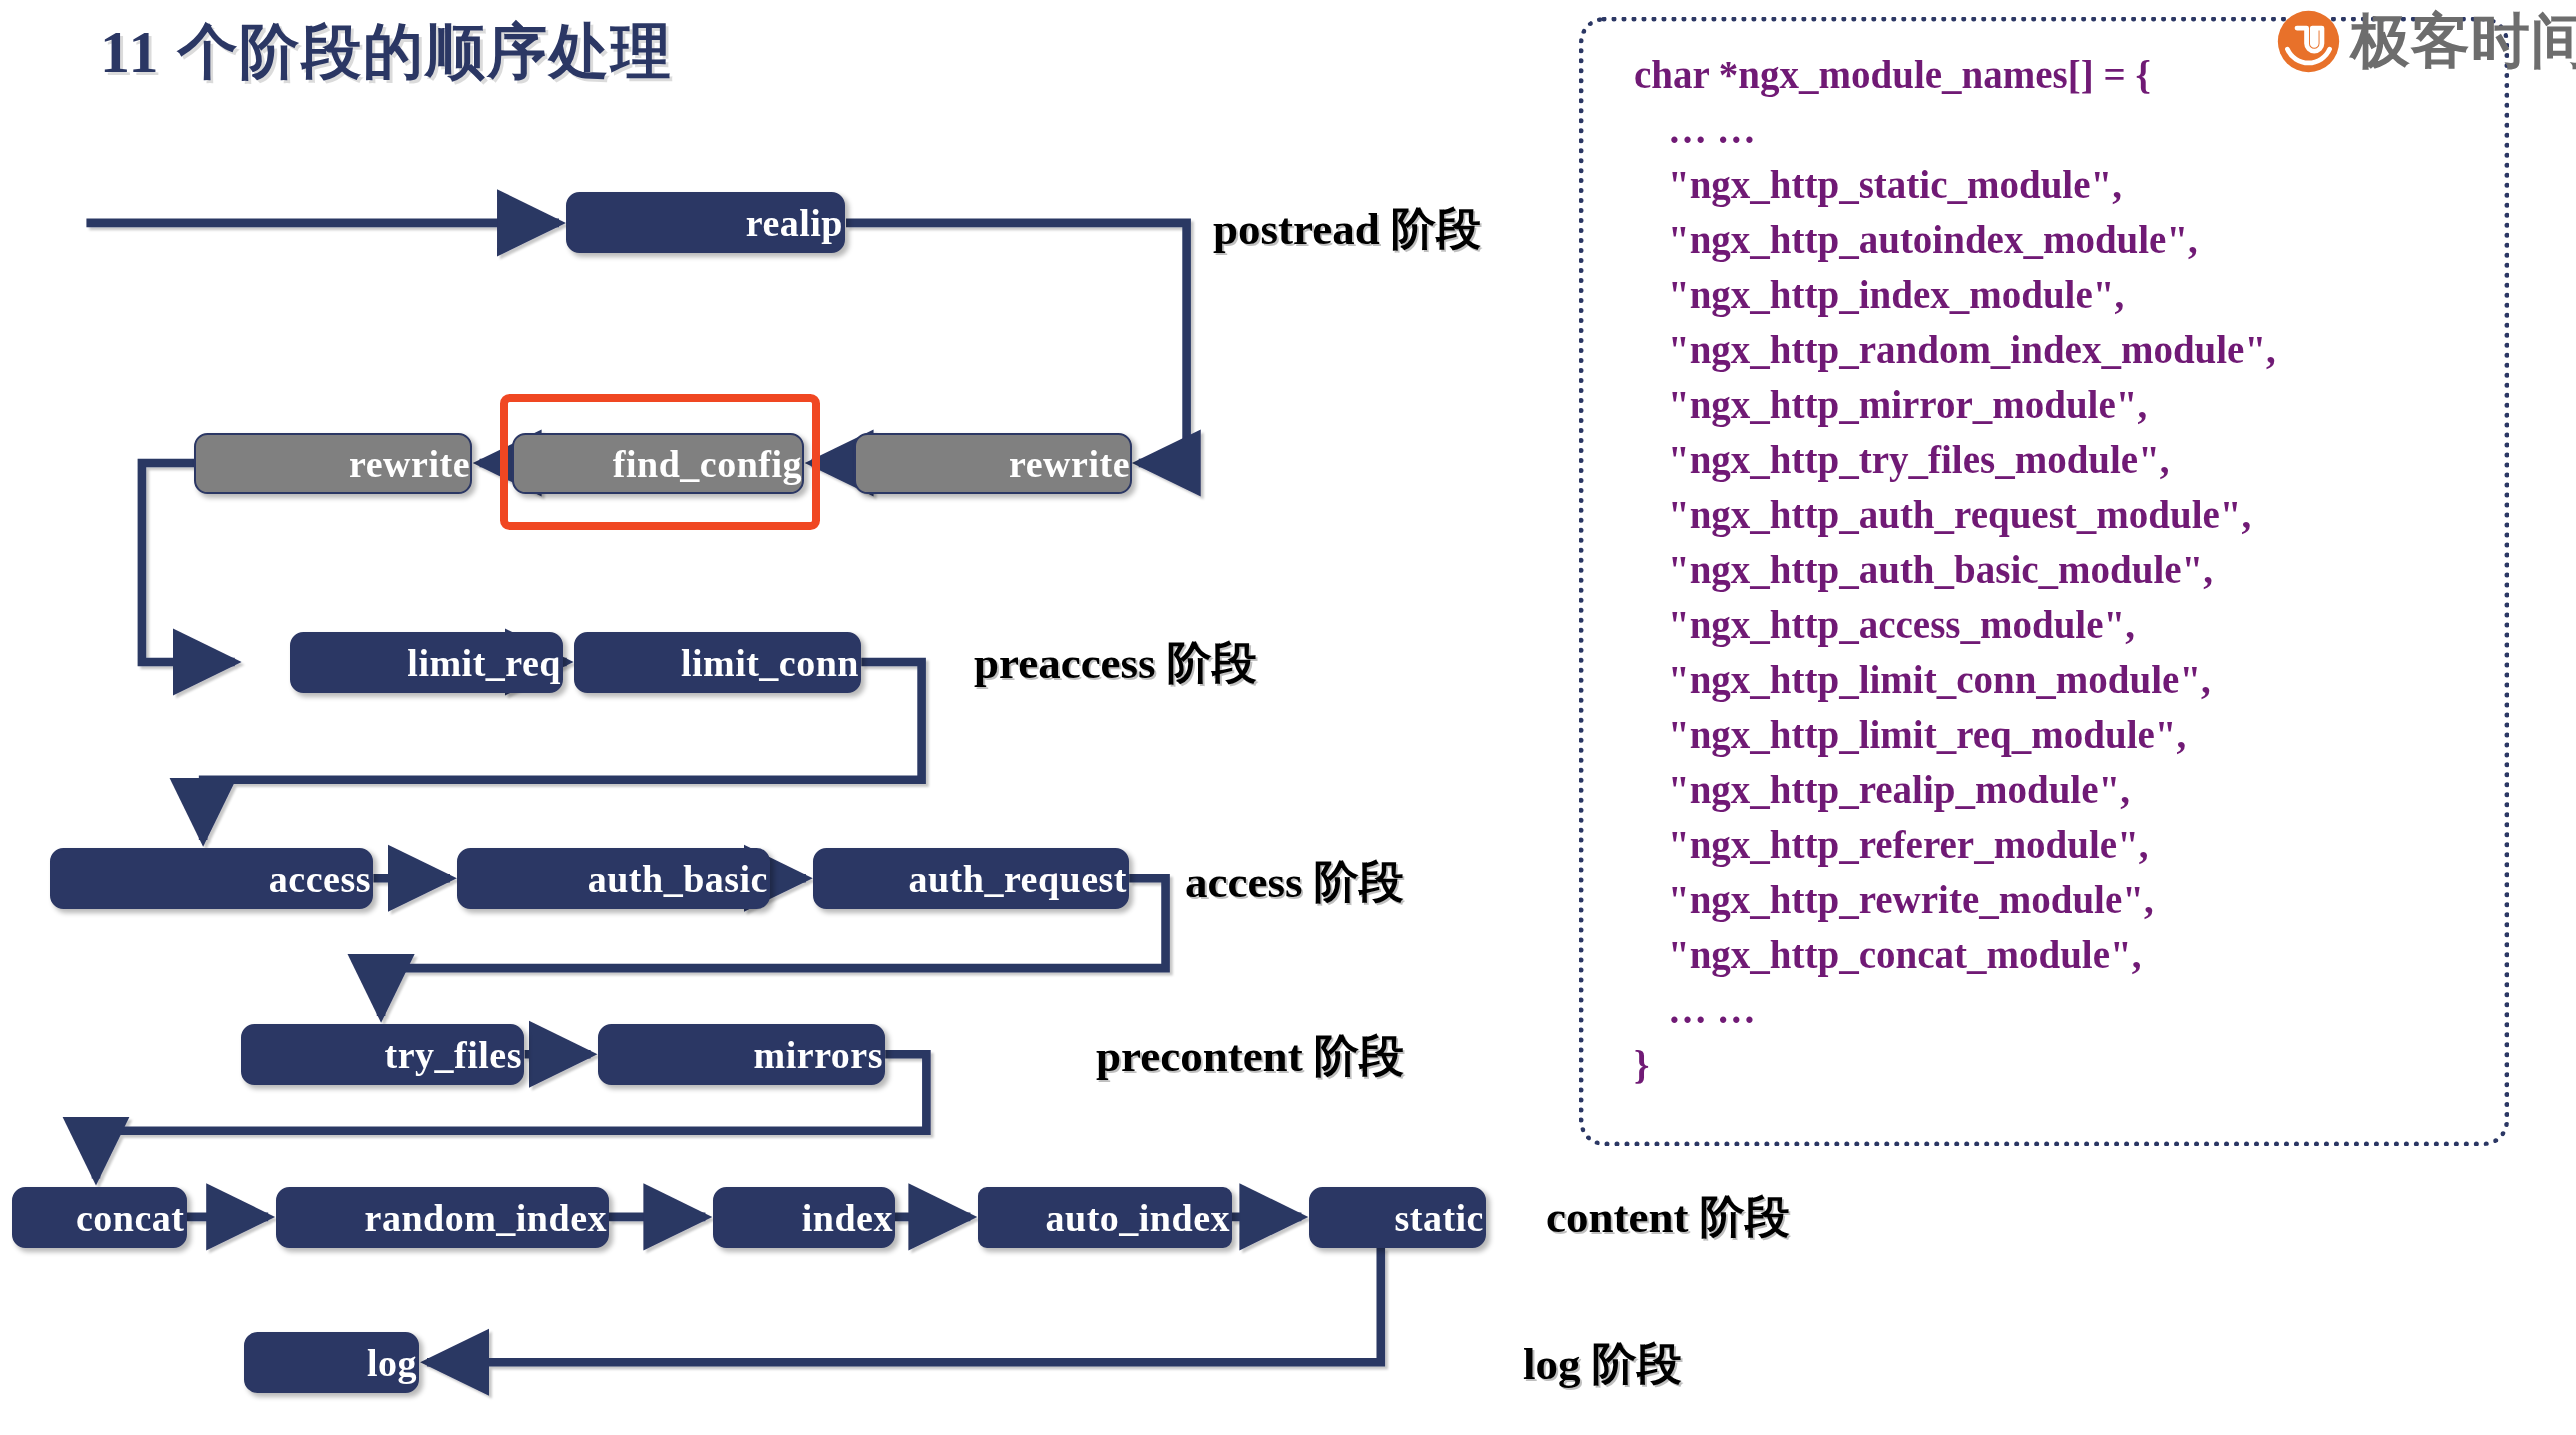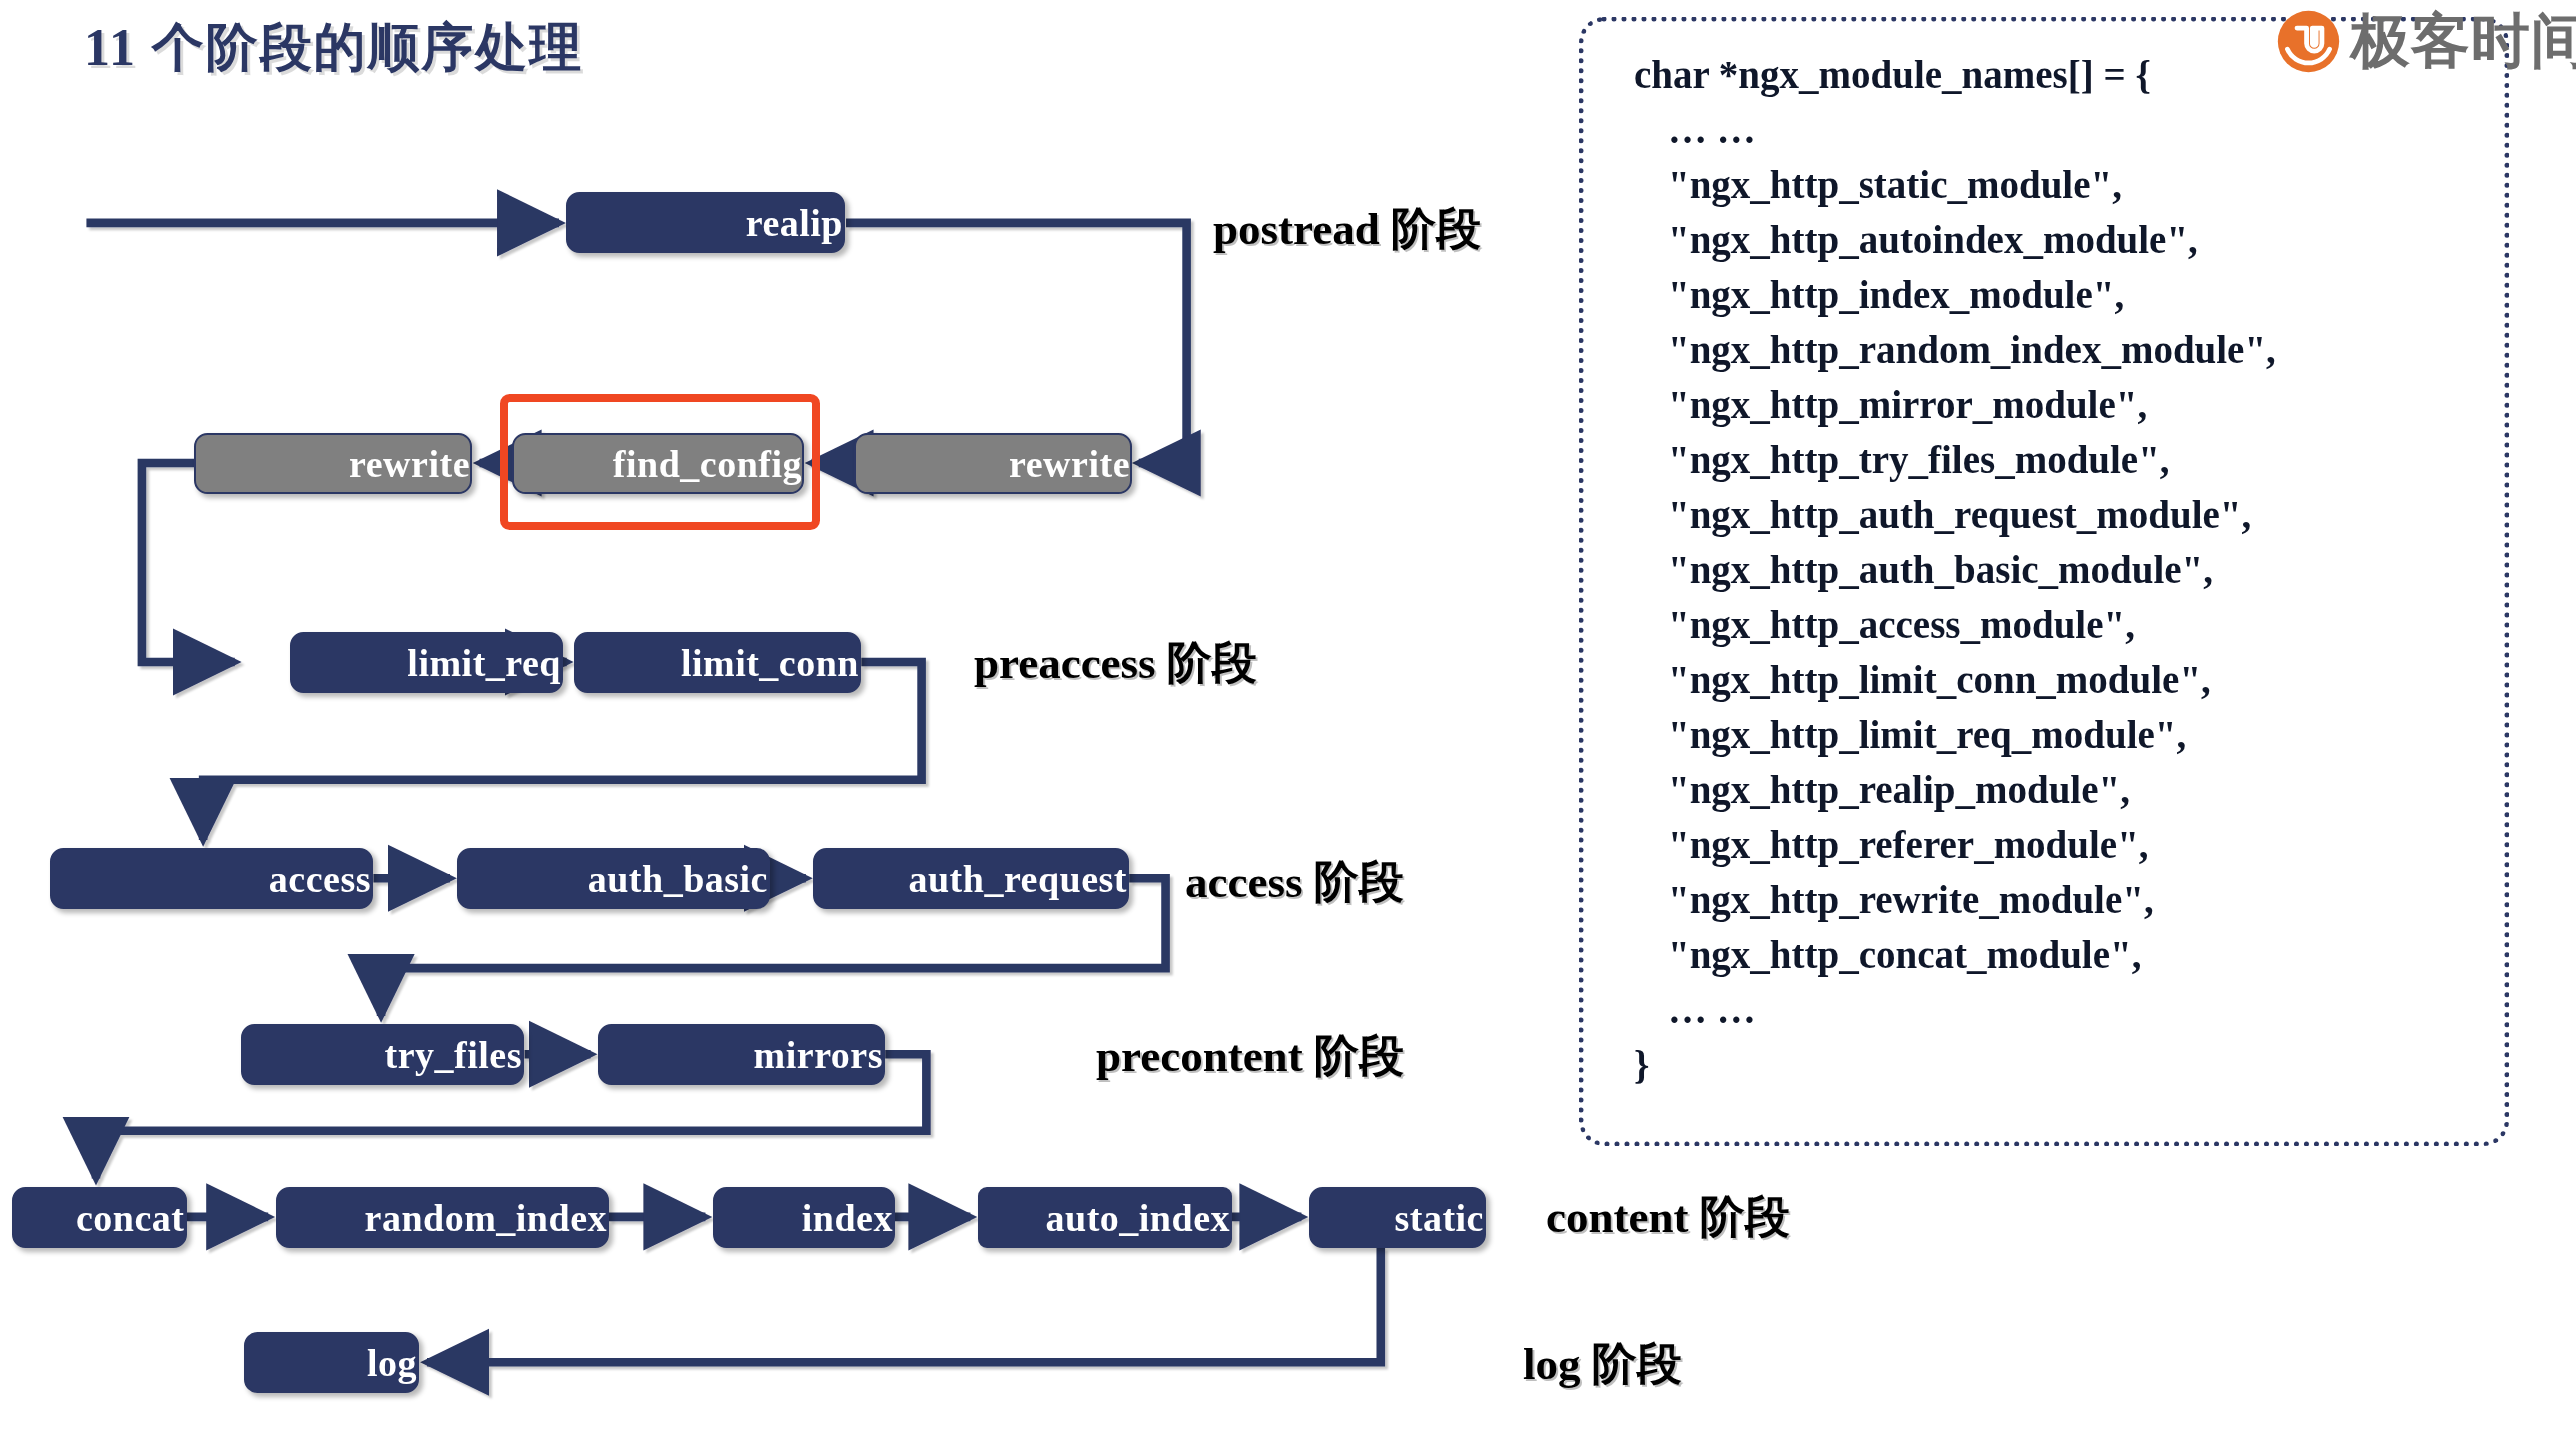--- a/index.html
+++ b/index.html
@@ -13,25 +13,25 @@
     width: 2576px;
     height: 1435px;
     background: #ffffff;
     overflow: hidden;
     font-family: "Liberation Serif", "DejaVu Serif", serif;
   }
 
   
   #slide-title {
     position: absolute;
-    left: 84px;
+    left: 100px;
     top: 19px;
     font-family: "Liberation Serif", "DejaVu Serif", serif;
     font-weight: bold;
-    font-size: 52px;
+    font-size: 60px;
     line-height: 1.1;
     color: #2b3764;
     letter-spacing: 1.9px;
     white-space: nowrap;
     text-shadow: 2.9px 2.9px 0 rgba(0,0,0,0.14);
   }
 
   
   #diagram-svg {
     position: absolute;
@@ -97,21 +97,21 @@
     overflow: hidden;
   }
   #code-lines {
     position: absolute;
     left: 50px;
     top: 25px;
     font-family: "Liberation Serif", "DejaVu Serif", serif;
     font-weight: bold;
     font-size: 39px;
     line-height: 55px;
-    color: #0f172a;
+    color: #701a75;
     white-space: pre;
   }
   .code-line { display: block; white-space: pre; }
   .code-line.indent { padding-left: 34px; }
 
   
   #watermark {
     position: absolute;
     left: 2274px;
     top: 1.9px;

